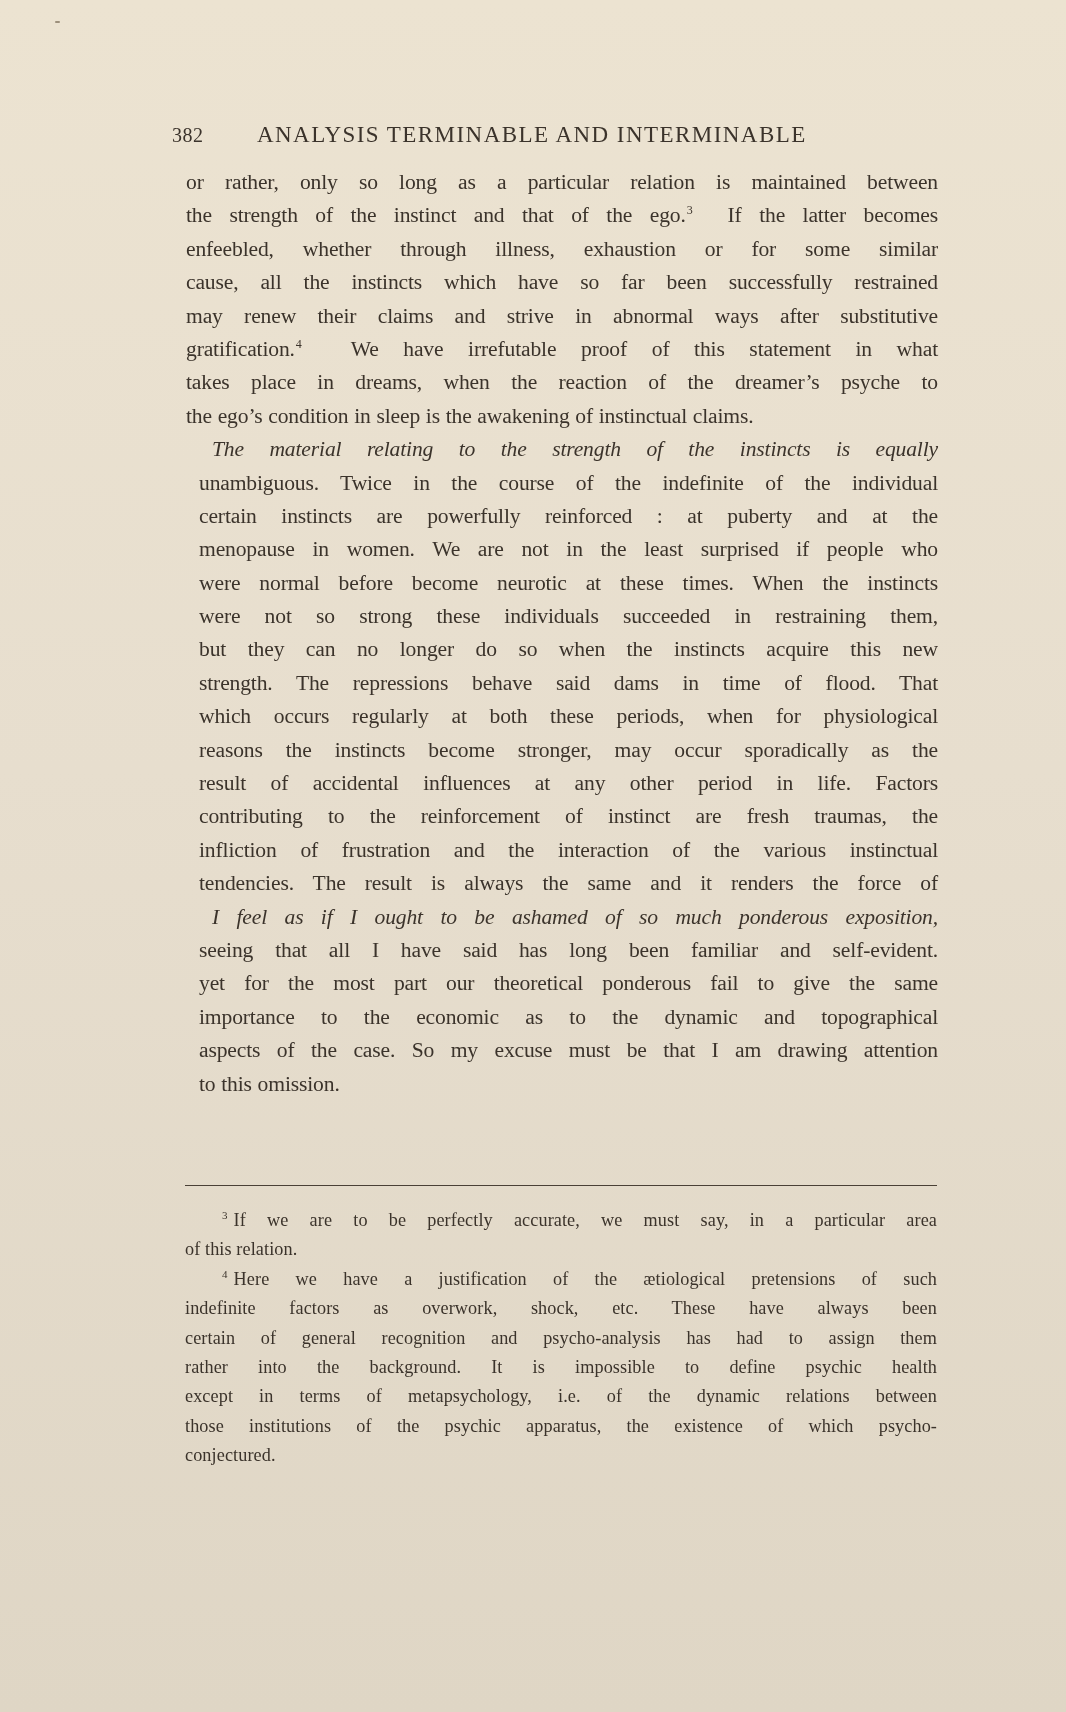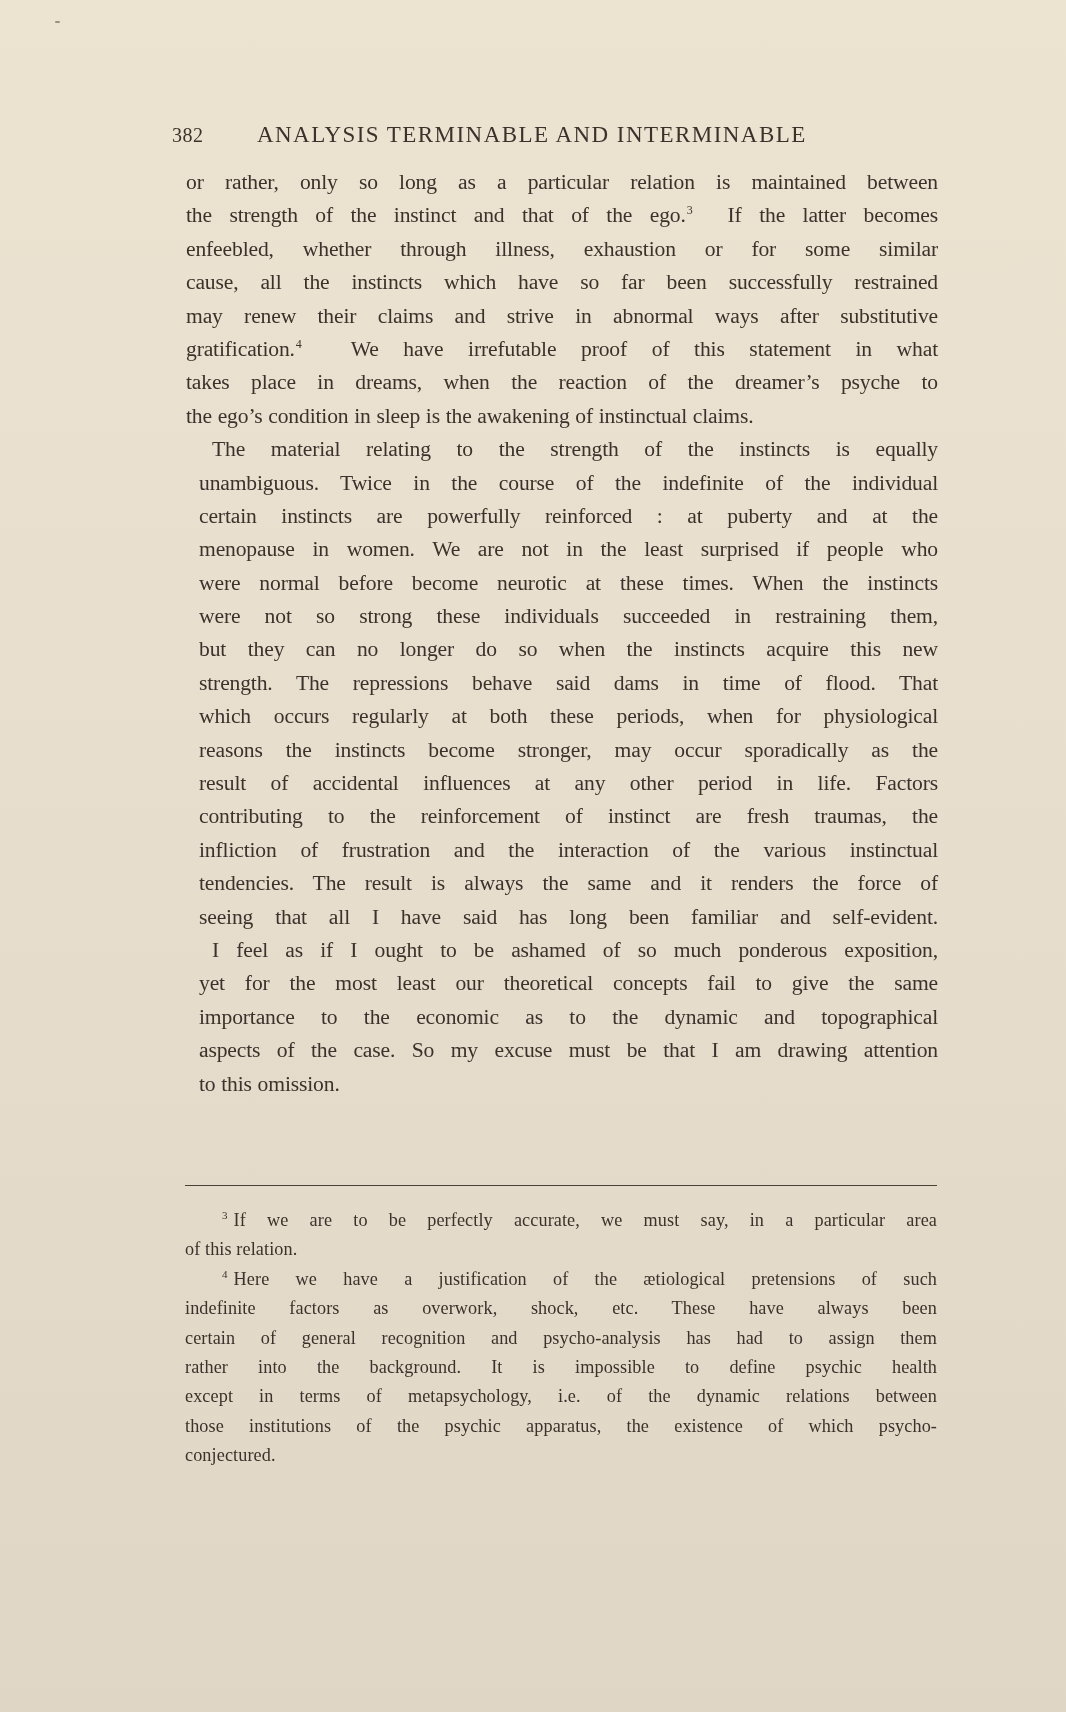--- a/index.html
+++ b/index.html
@@ -79,20 +79,21 @@
     height: 33.4px;
     line-height: 33.4px;
     white-space: nowrap;
     overflow: visible;
   }
   .body-text p .line.last {
     text-align-last: left;
   }
   .body-text p .line.indent {
     padding-left: 13px;
+    font-style: italic;
   }
   sup.fn-ref {
     font-size: 12px;
     vertical-align: 0;
     position: relative;
     top: -8px;
     padding-left: 1px;
   }
   .footnote-rule {
     position: absolute;
@@ -169,23 +170,23 @@
       <span class="line">strength.  The repressions behave said dams in time of flood.  That</span>
       <span class="line">which occurs regularly at both these periods, when for physiological</span>
       <span class="line">reasons the instincts become stronger, may occur sporadically as the</span>
       <span class="line">result of accidental influences at any other period in life.  Factors</span>
       <span class="line">contributing to the reinforcement of instinct are fresh traumas, the</span>
       <span class="line">infliction of frustration and the interaction of the various instinctual</span>
       <span class="line">tendencies.  The result is always the same and it renders the force of</span>
     </p>
 
     <p>
+      <span class="line indent">I feel as if I ought to be ashamed of so much ponderous exposition,</span>
       <span class="line">seeing that all I have said has long been familiar and self-evident.</span>
-      <span class="line indent">I feel as if I ought to be ashamed of so much ponderous exposition,</span>
-      <span class="line">yet for the most least our theoretical concepts fail to give the same</span>
+      <span class="line">yet for the most part our theoretical ponderous fail to give the same</span>
       <span class="line">importance to the economic as to the dynamic and topographical</span>
       <span class="line">aspects of the case.  So my excuse must be that I am drawing attention</span>
       <span class="line last">to this omission.</span>
     </p>
   </div>
 
   <div class="footnote-rule"></div>
 
   <div class="footnotes">
     <div class="footnote">

